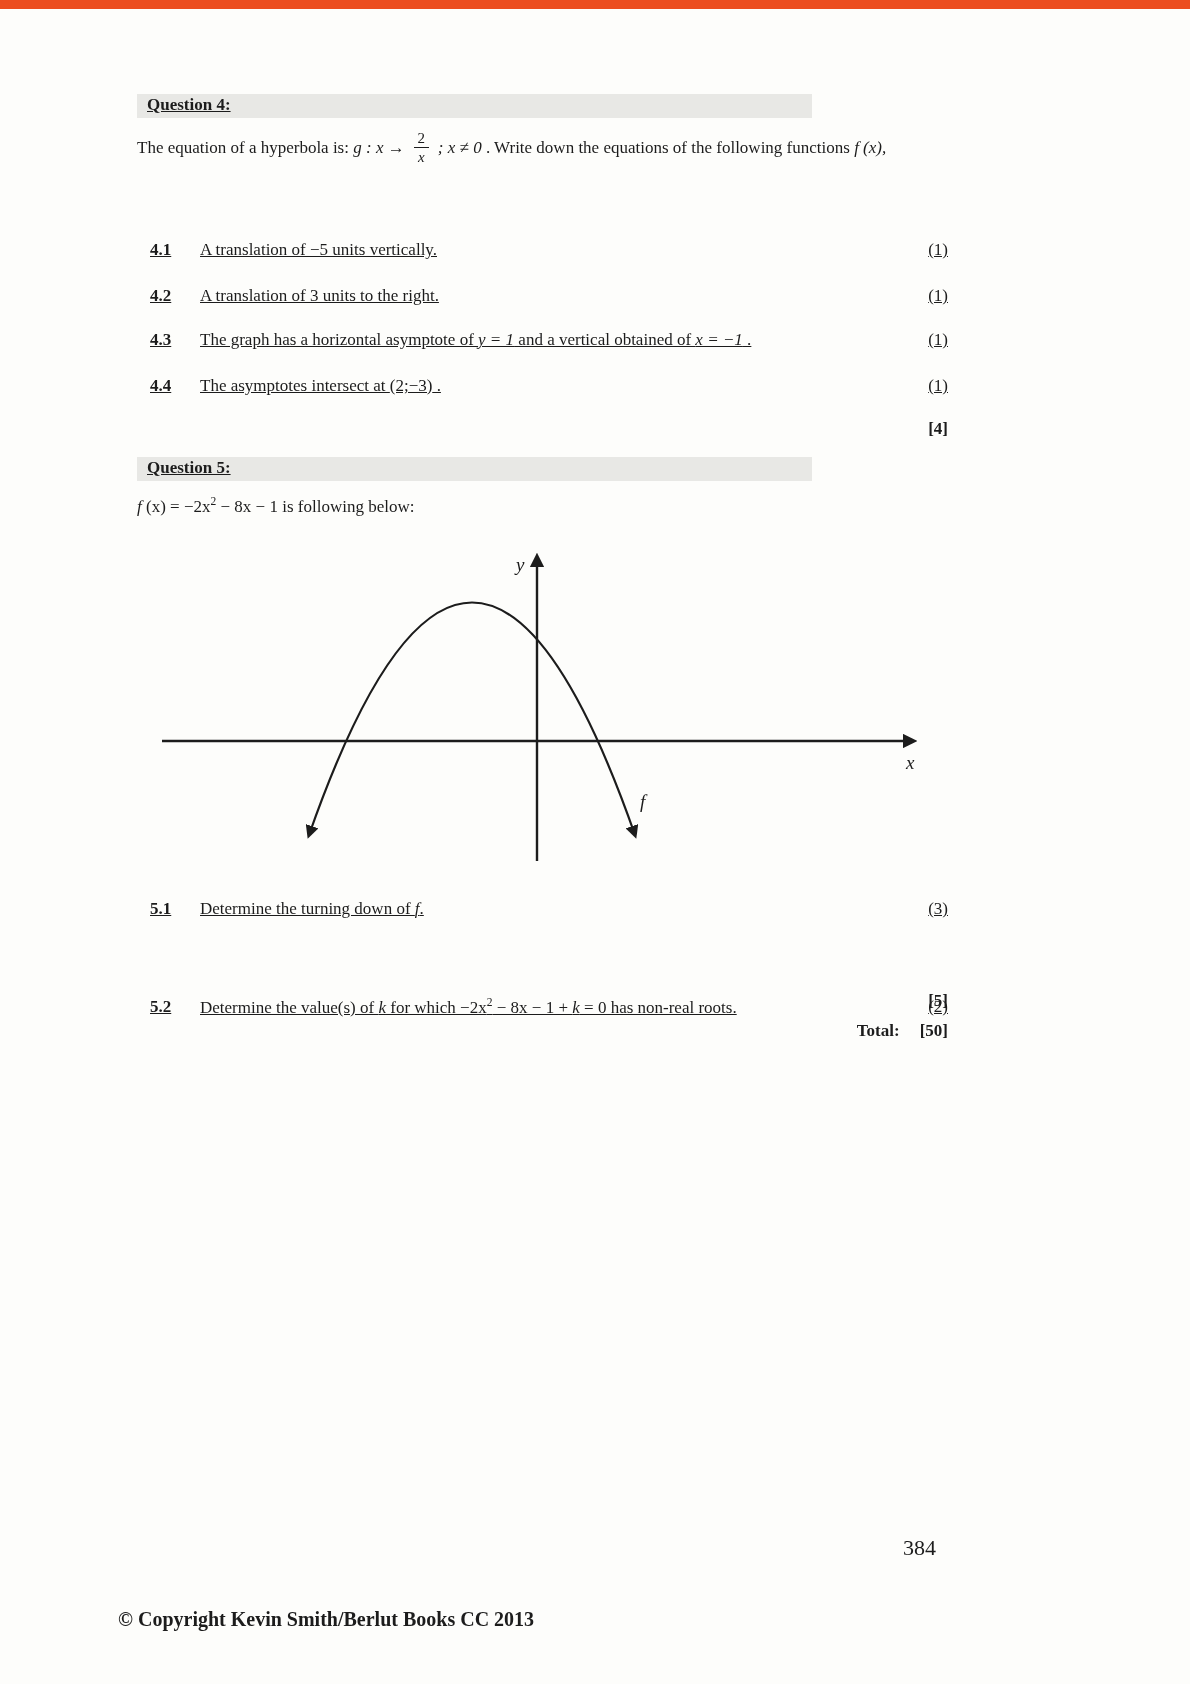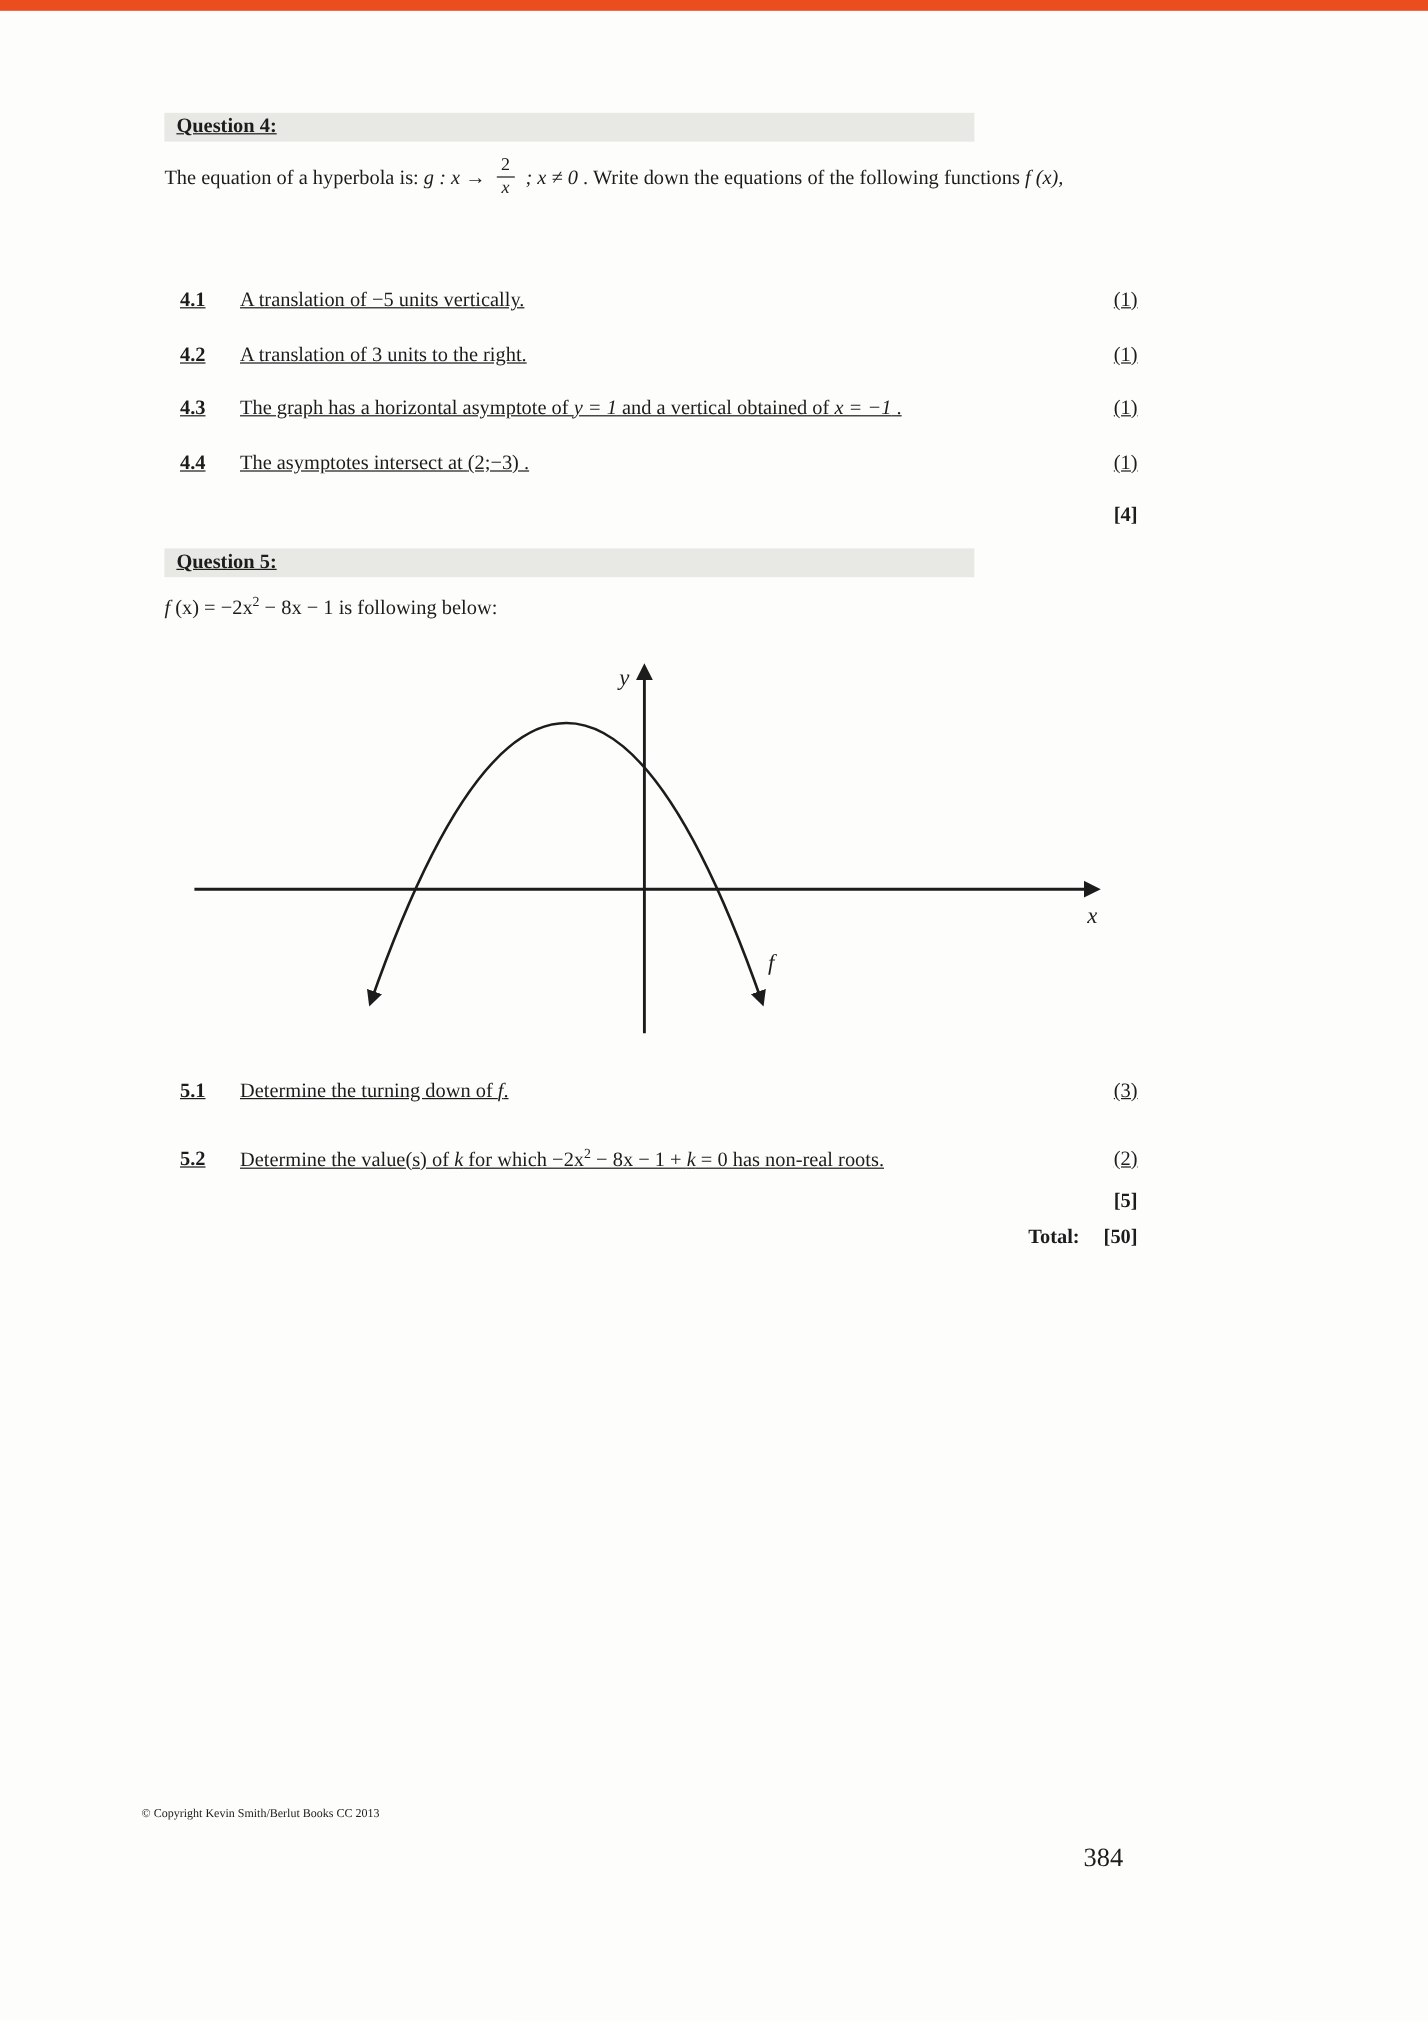--- a/index.html
+++ b/index.html
@@ -39,21 +39,21 @@
   .tlabel { margin-right:20px;margin-left:12px; }
   .formula { position:absolute; left:137px; width:821px; }
   sup { font-size:0.68em; }
   .graph { position:absolute; left:137px; }
   .axis { stroke:var(--ink,#1c1c1c); stroke-width:2.4; }
   .curve { fill:none; stroke:var(--ink,#1c1c1c); stroke-width:2.2; }
   .graph text {
     font-family:"Liberation Serif","DejaVu Serif",serif;
     font-style:italic; font-size:19px; fill:var(--ink,#1c1c1c);
   }
-  .footer-left { position:absolute; left:118px; top:1506px; font-size:10px; }
+  .footer-left { position:absolute; left:118px; top:1608px; font-size:20px;font-weight:bold; }
   .footer-right { position:absolute; left:903px; top:1535px; font-size:22px; }
 </style>
 </head>
 <body>
 
 <div class="page">
 
   <div class="strip"></div>
 
   <div class="qbar" style="top:94px">
@@ -121,21 +121,21 @@
     <text x="769" y="224">x</text>
     <text x="503" y="263">f</text>
   </svg>
 
   <div class="item" style="top:898px">
     <span class="inum">5.1</span>
     <span class="itext"><span>Determine the turning down of </span><span class="m">f</span><span>.</span></span>
     <span class="marks">(3)</span>
   </div>
 
-  <div class="item" style="top:954px">
+  <div class="item" style="top:995px">
     <span class="inum">5.2</span>
     <span class="itext"><span>Determine the value(s) of </span><span class="m">k</span><span> for which  −2x</span><sup>2</sup><span> − 8x − 1 + </span><span class="m">k</span><span> = 0  has non-real roots.</span></span>
     <span class="marks">(2)</span>
   </div>
 
   <div class="subtotal" style="top:991px">[5]</div>
 
   <div class="totalrow" style="top:1021px">
     <span class="tlabel">Total:</span><span>[50]</span>
   </div>

